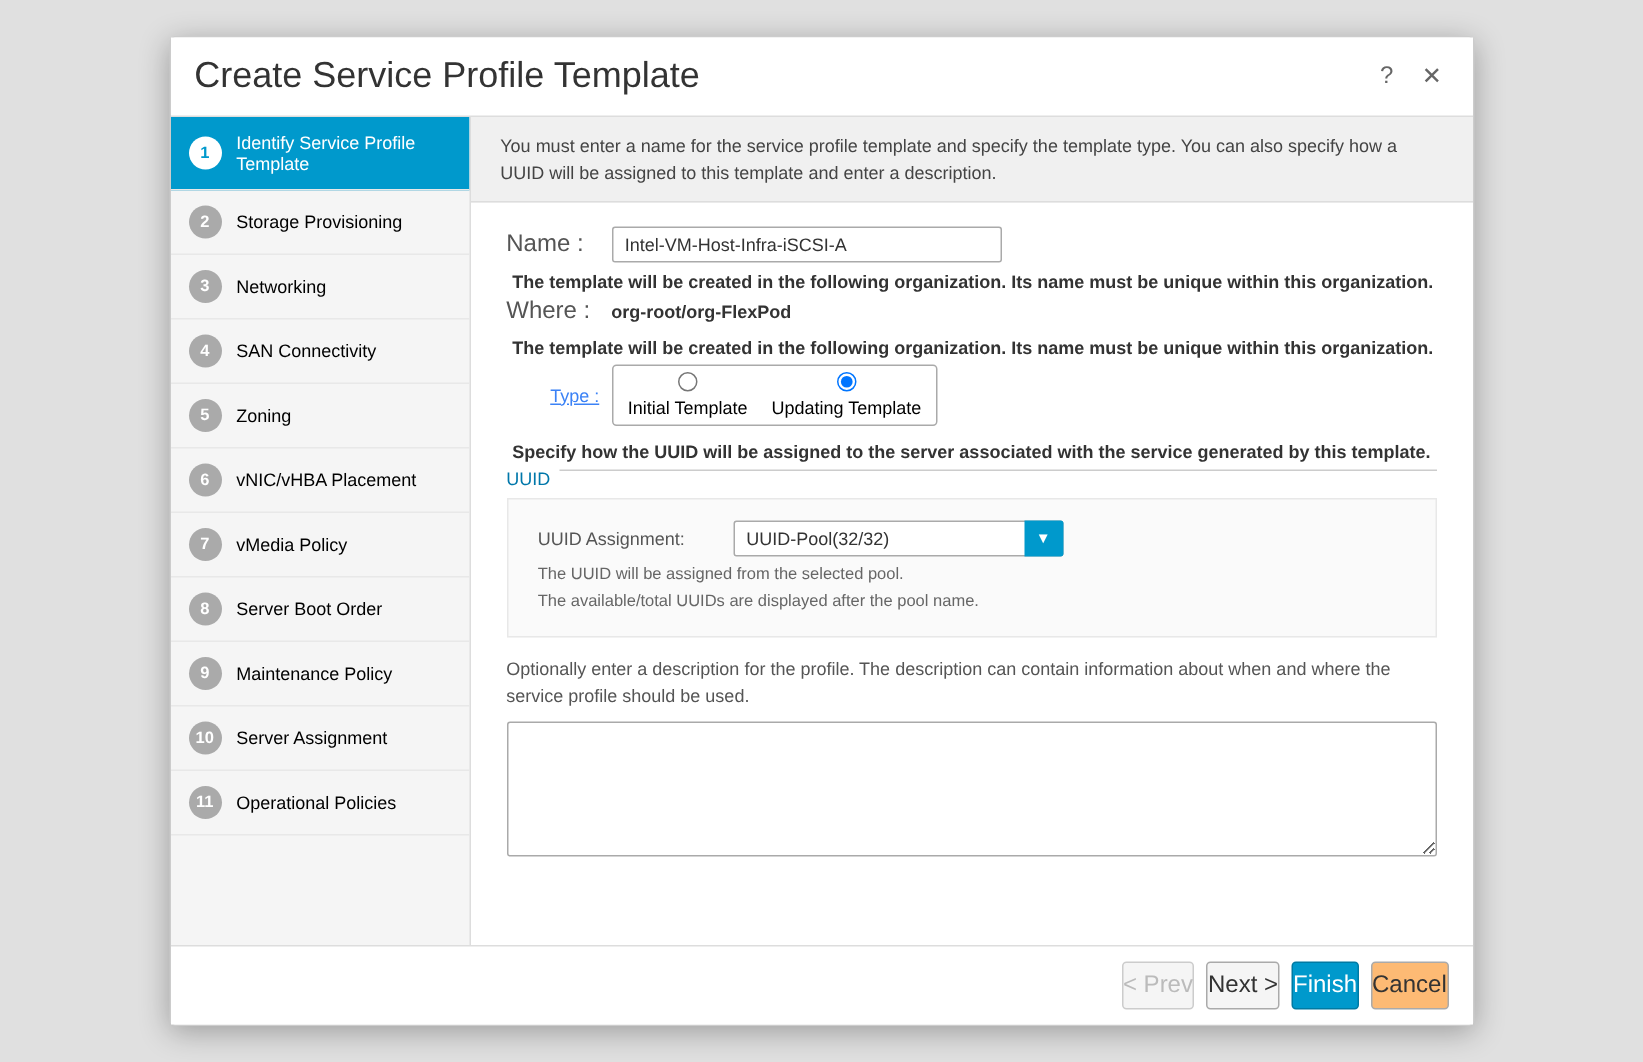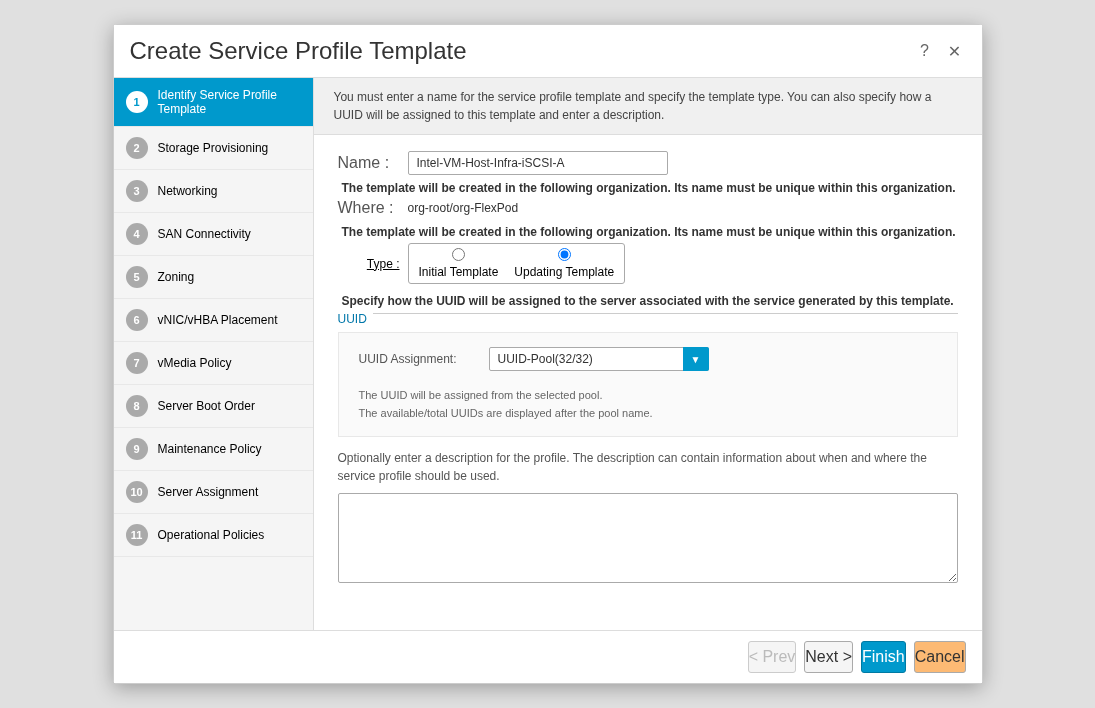--- a/index.html
+++ b/index.html
@@ -156,21 +156,21 @@
       font-weight: bold;
       color: #333;
     }
     .type-row {
       display: flex;
       align-items: center;
       margin-bottom: 6px;
     }
     .type-label {
       min-width: 70px;
-      color: #000000;
+      color: #3b82f6;
       font-size: 12px;
       text-align: right;
       padding-right: 8px;
       text-decoration: underline;
     }
     .radio-group {
       display: flex;
       align-items: center;
       gap: 16px;
       border: 1px solid #aaa;
@@ -245,21 +245,21 @@
       align-items: center;
       justify-content: center;
       color: #fff;
       font-size: 10px;
       pointer-events: none;
       border-radius: 0 2px 2px 0;
     }
     .uuid-note {
       font-size: 11px;
       color: #666;
-      margin-top: 16px;
+      margin-top: 4px;
       line-height: 1.6;
     }
     .desc-section {
       margin-top: 12px;
     }
     .desc-note {
       font-size: 12px;
       color: #555;
       margin-bottom: 8px;
       line-height: 1.5;
@@ -389,21 +389,21 @@
         <div class="form-row">
           <span class="form-label">Name :</span>
           <input class="form-input" type="text" value="Intel-VM-Host-Infra-iSCSI-A" style="">
         </div>
 
         <div class="form-note">
           <span>The template will be created in the following organization. Its name must be unique within this organization.</span>
         </div>
         <div class="form-row" style="margin-bottom:8px;">
           <span class="form-label">Where :</span>
-          <span style="font-weight:normal; font-size:12px; color:#333;">org-root/org-FlexPod</span>
+          <span style="font-weight:bold; font-size:12px; color:#333;">org-root/org-FlexPod</span>
         </div>
 
         <div class="form-note">
           <span>The template will be created in the following organization. Its name must be unique within this organization.</span>
         </div>
         <div class="type-row" style="margin-bottom:8px;">
           <span class="type-label">Type :</span>
           <div class="radio-group">
             <label class="radio-option">
               <input type="radio" name="templateType" style="">

